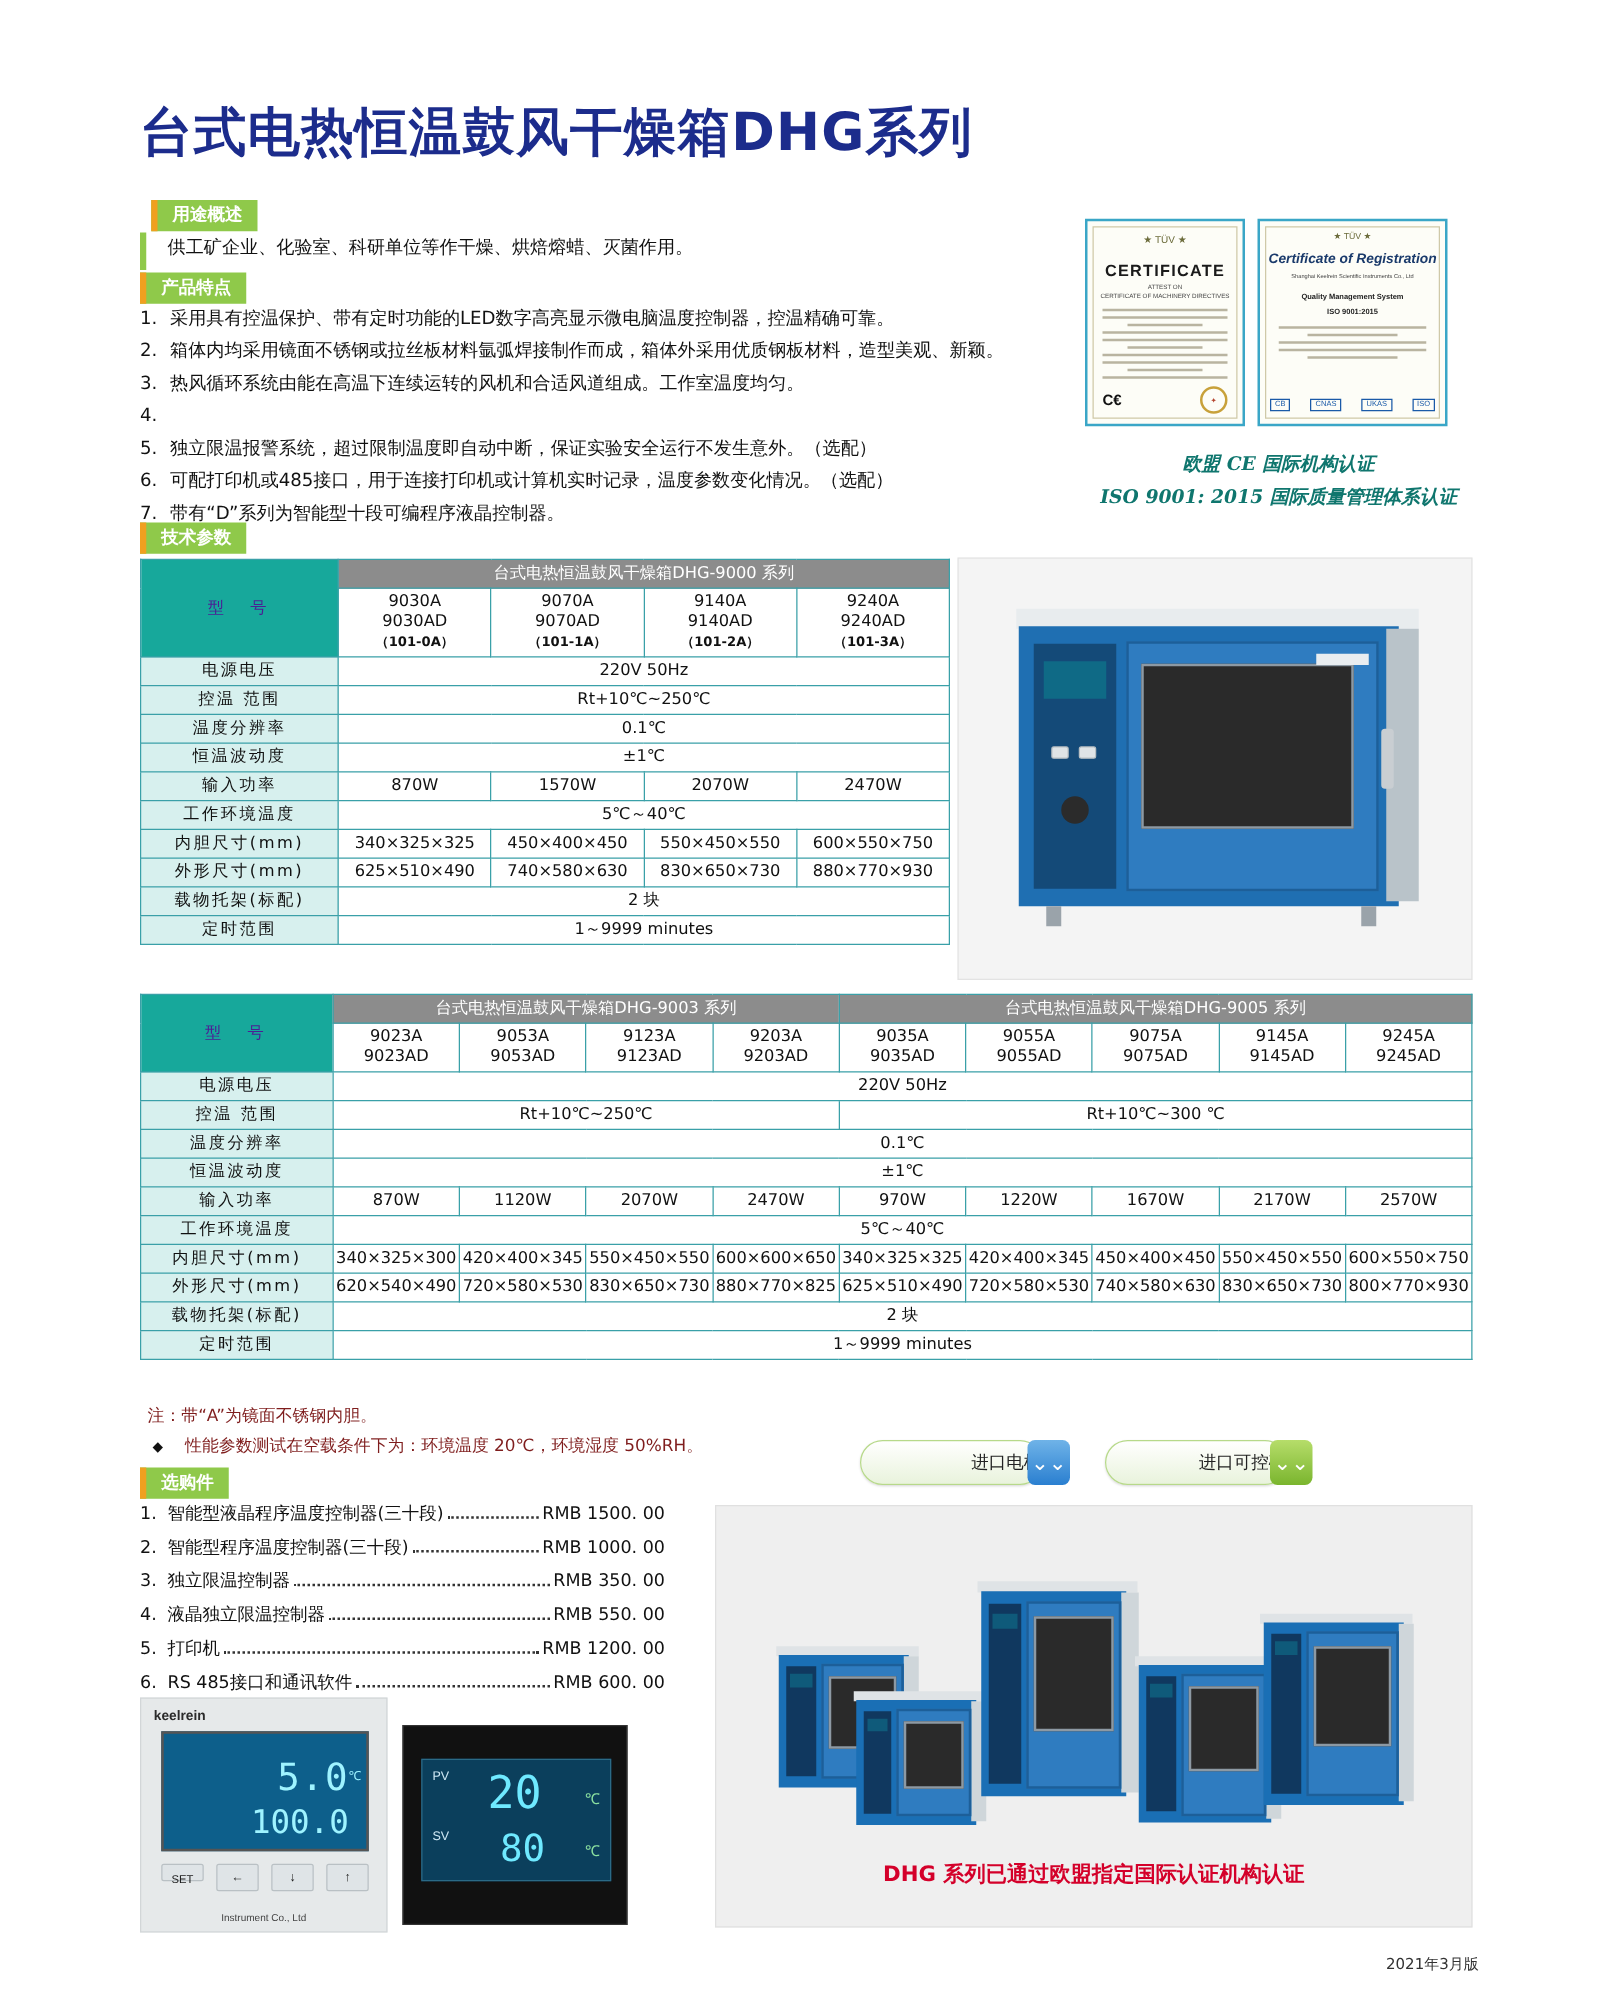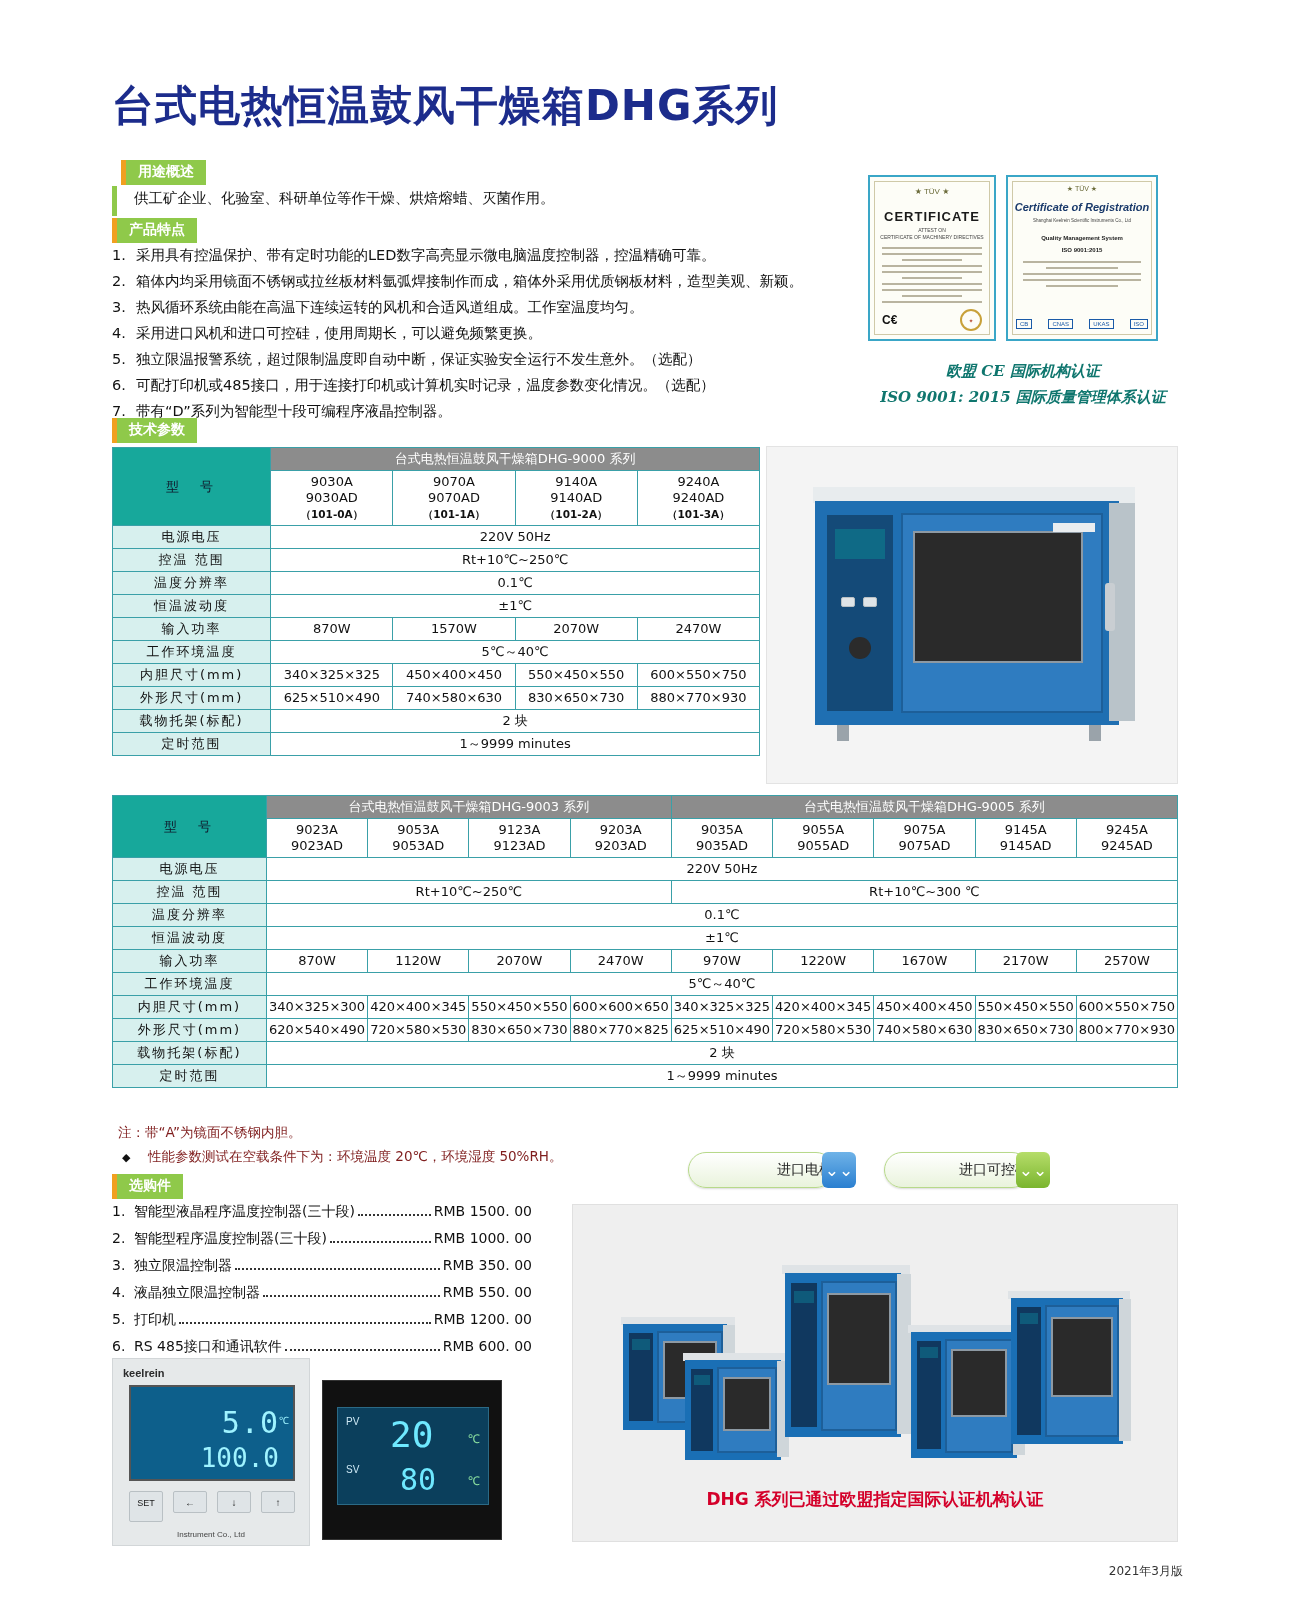--- a/index.html
+++ b/index.html
@@ -84,21 +84,21 @@
     font-family:"DejaVu Sans","Liberation Sans",sans-serif;
     color:#111;
   }
   table.spec td, table.spec th {
     border:1px solid #3aa0a8;
     text-align:center;
     padding:3px 2px;
     font-weight:normal;
     line-height:16px;
   }
-  .hdr-teal { background:#17a89b; color:#0f172a; font-weight:bold; letter-spacing:4px; }
+  .hdr-teal { background:#17a89b; color:#4c1d95; font-weight:bold; letter-spacing:4px; }
   .hdr-gray { background:#8c8c8c; color:#ffffff; font-weight:bold; font-size:13px; }
   .rowlabel { background:#d7f0ee; font-weight:normal; letter-spacing:2px; }
   .tiny { font-size:10.5px; letter-spacing:0;font-weight:bold; }
 
   
   .photo-main {
     position:absolute; left:766px; top:446px; width:412px; height:338px;
     background:#f4f4f4; border:1px solid #e3e3e3; overflow:hidden;
   }
   .oven { position:absolute; }
@@ -200,21 +200,20 @@
     <div class="item">
         <div class="num">2.</div>
         <div class="txt">箱体内均采用镜面不锈钢或拉丝板材料氩弧焊接制作而成，箱体外采用优质钢板材料，造型美观、新颖。</div>
       </div>
     <div class="item">
         <div class="num">3.</div>
         <div class="txt">热风循环系统由能在高温下连续运转的风机和合适风道组成。工作室温度均匀。</div>
       </div>
     <div class="item">
         <div class="num">4.</div>
-        <div class="txt">采用进口风机和进口可控硅，使用周期长，可以避免频繁更换。</div>
       </div>
     <div class="item">
         <div class="num">5.</div>
         <div class="txt">独立限温报警系统，超过限制温度即自动中断，保证实验安全运行不发生意外。（选配）</div>
       </div>
     <div class="item">
         <div class="num">6.</div>
         <div class="txt">可配打印机或485接口，用于连接打印机或计算机实时记录，温度参数变化情况。（选配）</div>
       </div>
     <div class="item">
@@ -560,21 +559,21 @@
   <div class="cap-red">DHG 系列已通过欧盟指定国际认证机构认证</div>
 
   <div class="ctrl1">
     <div style="position:absolute;left:10px;top:8px;font-size:11px;color:#2b2b2b;font-weight:bold;">keelrein</div>
     <div class="lcd" style="left:16px; top:26px; width:166px; height:96px; background:#0d5f8b; border:2px solid #555;">
       <div class="seg" style="right:14px; top:18px; font-size:30px; letter-spacing:1px;">5.0</div>
       <div class="seg" style="right:14px; top:56px; font-size:26px;">100.0</div>
       <div class="seg" style="right:4px; top:26px; font-size:10px;">℃</div>
     </div>
     <div style="position:absolute; left:16px; top:132px; width:166px; display:flex; justify-content:space-between;">
-      <div class="btn-sq" style="position:relative; width:34px; height:31px; font-size:9px; text-align:center; line-height:22px;">SET</div>
+      <div class="btn-sq" style="position:relative; width:34px; height:14px; font-size:9px; text-align:center; line-height:22px;">SET</div>
       <div class="btn-sq" style="position:relative; width:34px; height:22px; font-size:10px; text-align:center; line-height:22px;">←</div>
       <div class="btn-sq" style="position:relative; width:34px; height:22px; font-size:10px; text-align:center; line-height:22px;">↓</div>
       <div class="btn-sq" style="position:relative; width:34px; height:22px; font-size:10px; text-align:center; line-height:22px;">↑</div>
     </div>
     <div style="position:absolute; left:0; right:0; bottom:6px; text-align:center; font-size:8px; color:#444;">Instrument Co., Ltd</div>
   </div>
 
   <div class="ctrl2">
     <div class="lcd" style="left:14px; top:26px; width:152px; height:98px; background:#0b3f5c; border:1px solid #2b6a86;">
       <div style="position:absolute; left:8px; top:8px; font-size:10px; color:#cfe9f5;">PV</div>

